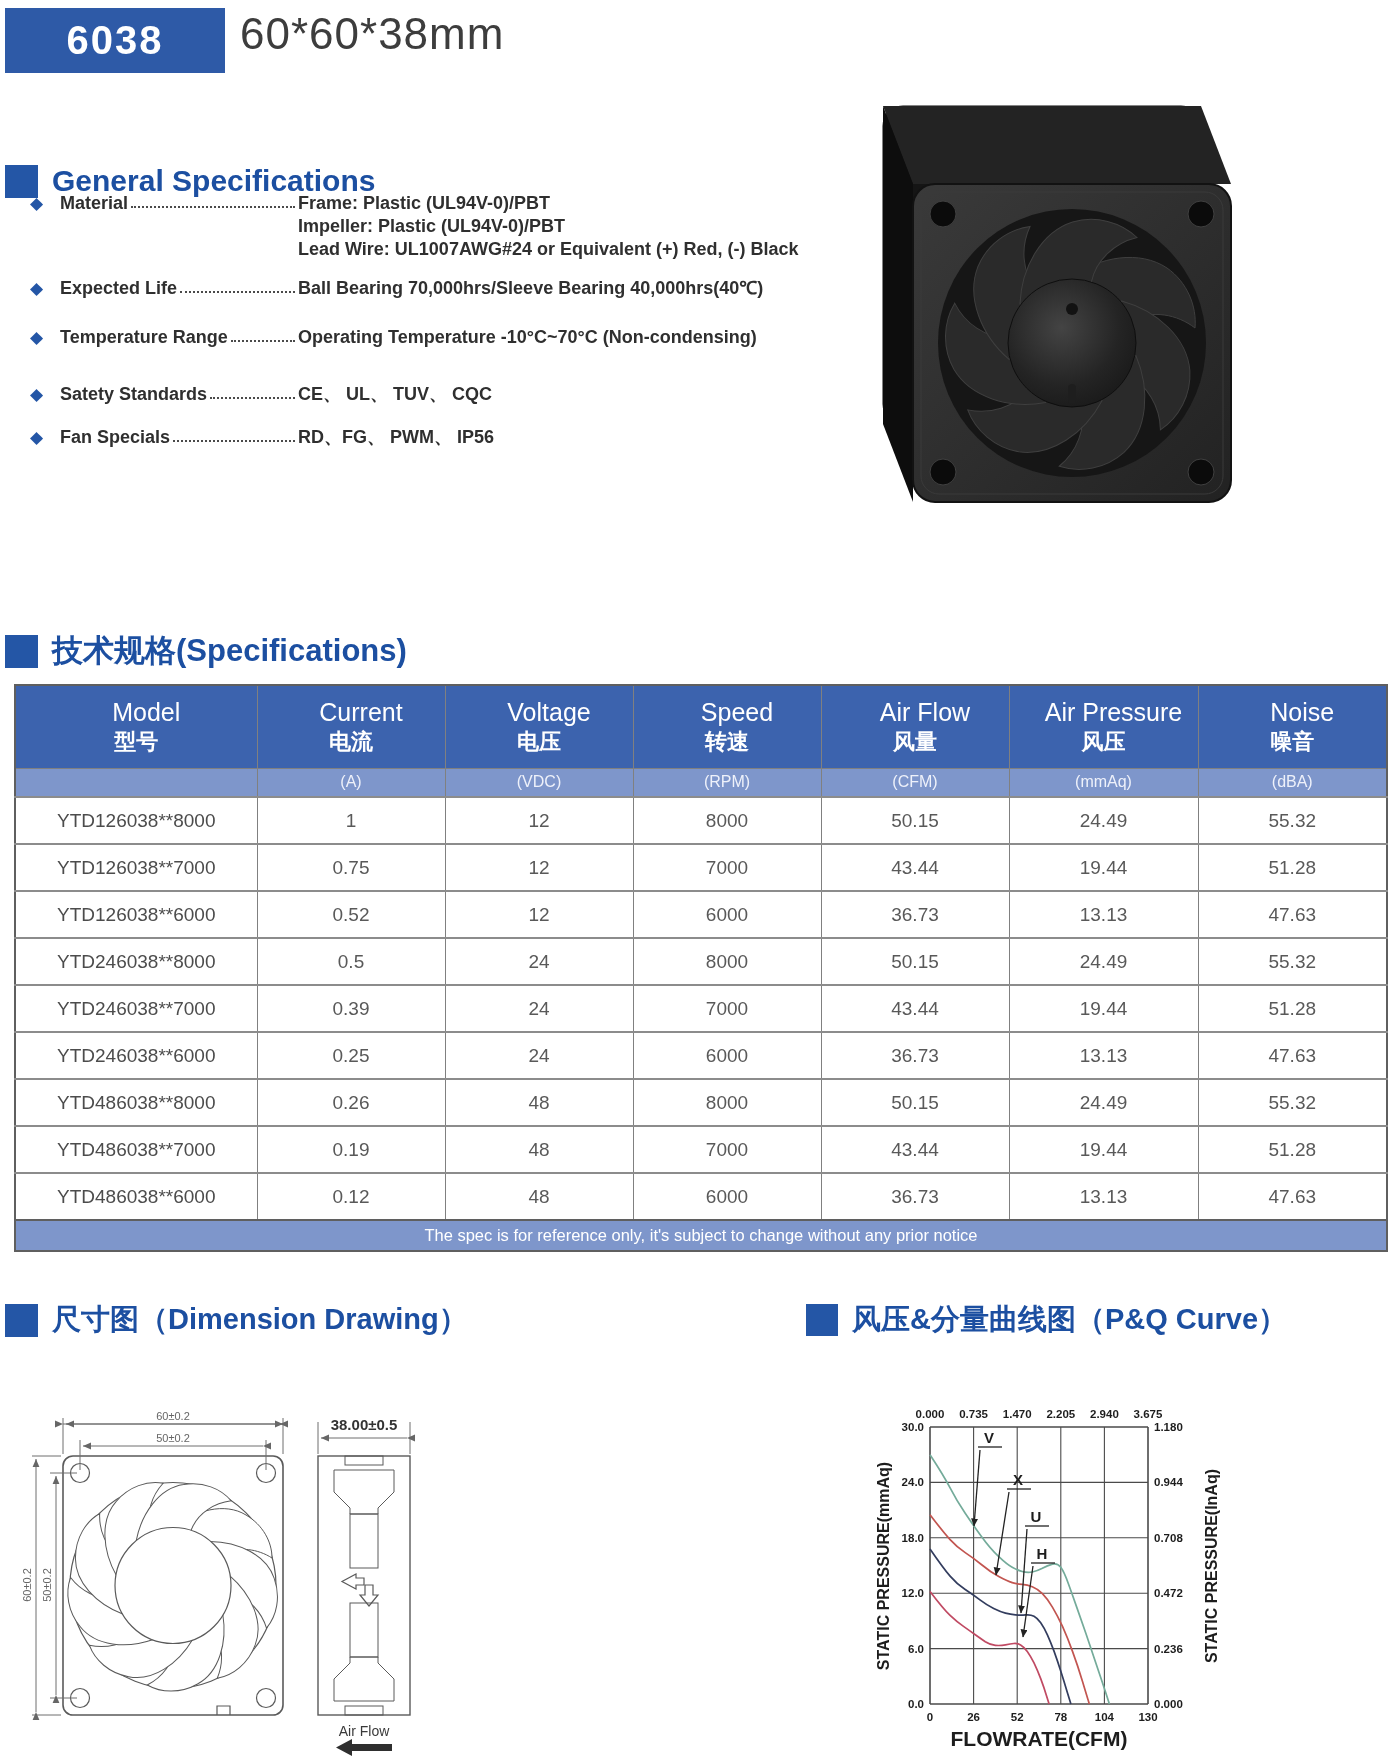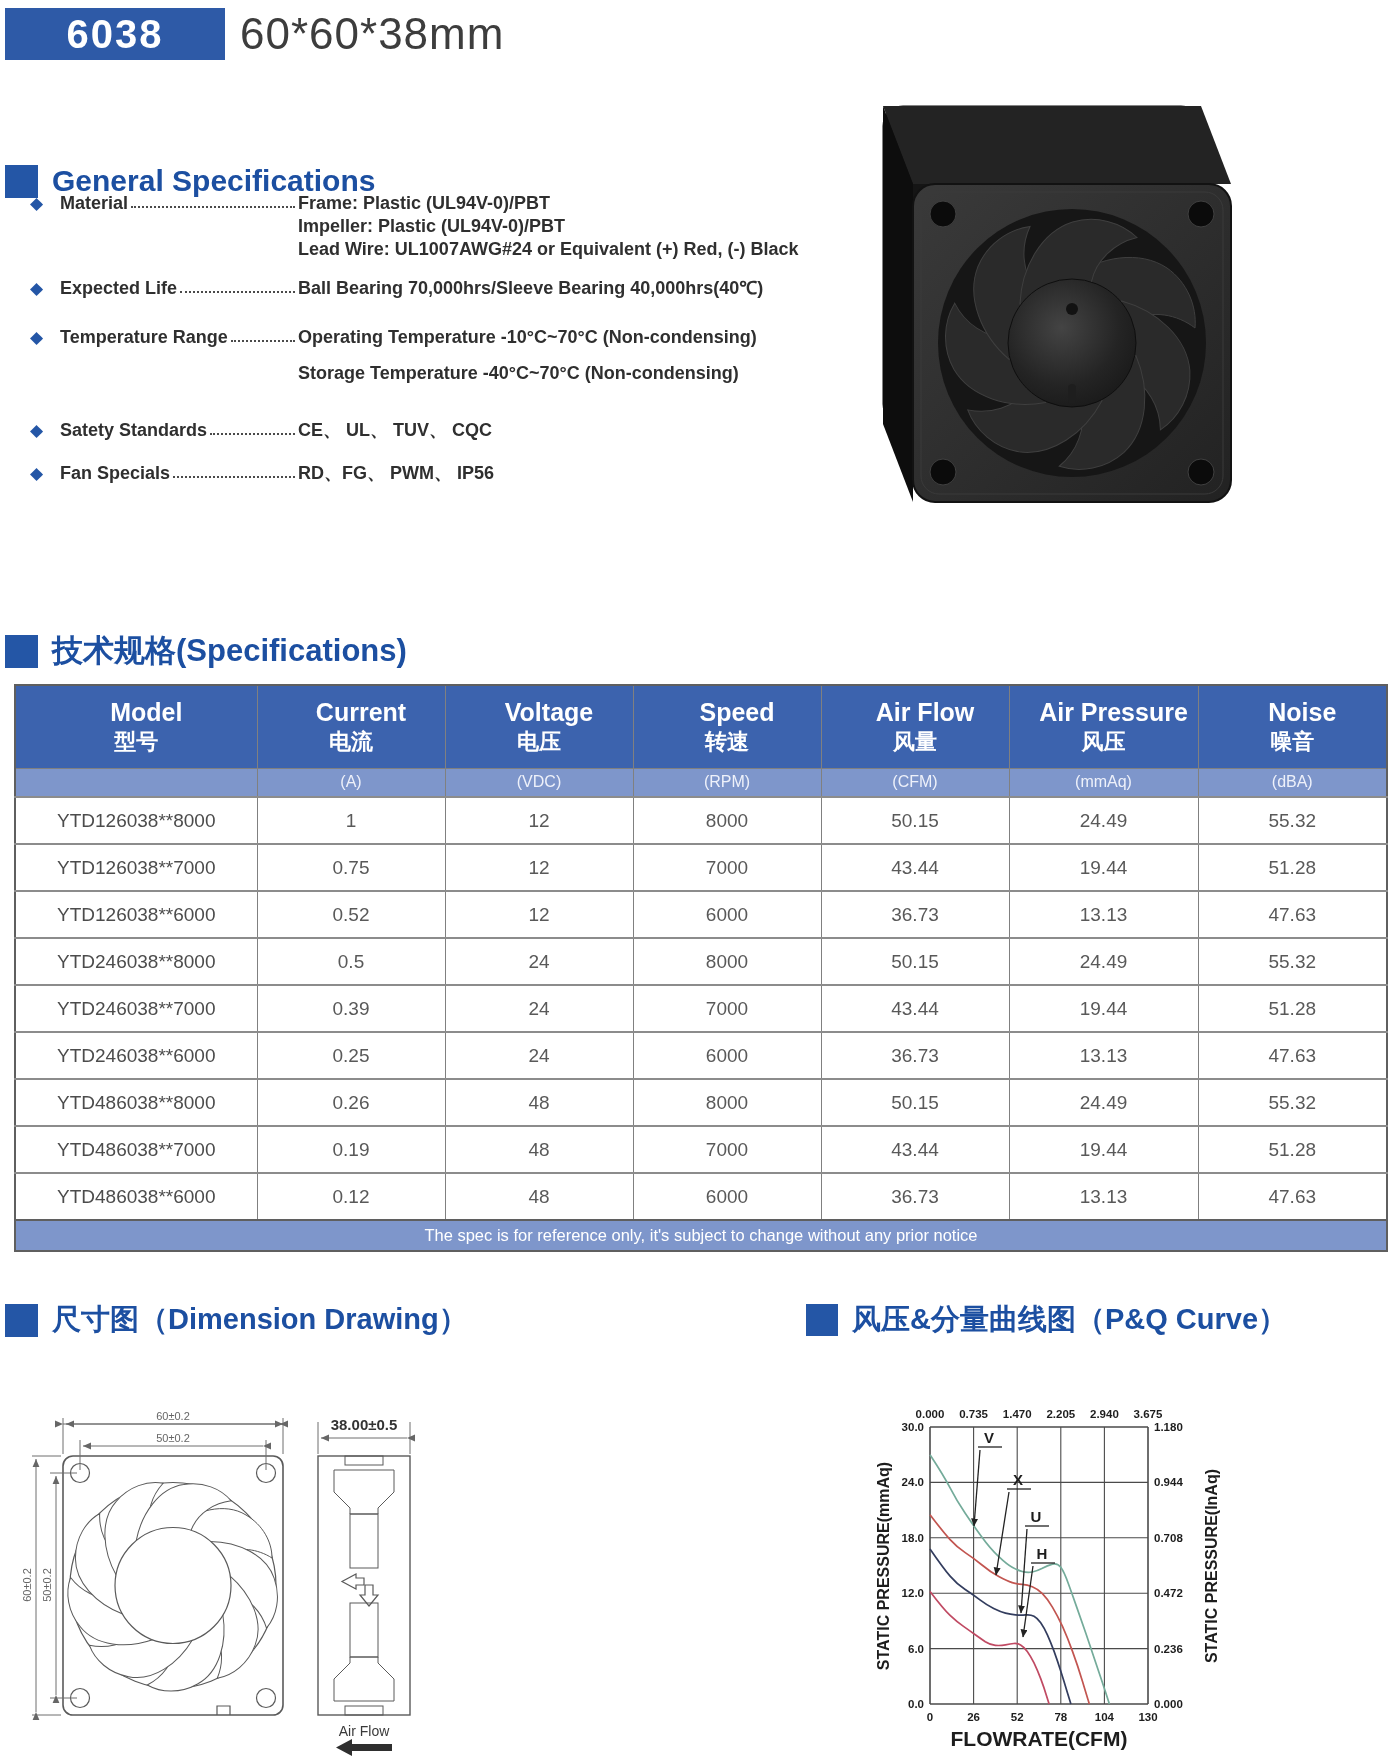--- a/index.html
+++ b/index.html
@@ -1,21 +1,21 @@
 <!DOCTYPE html>
 <html><head>
 <meta charset="utf-8">
 <style>
   * { margin:0; padding:0; box-sizing:border-box; }
   html,body { background:#ffffff; }
   body { font-family:"Liberation Sans", sans-serif; color:#333; }
   .page { position:relative; width:1400px; height:1757px; background:#fff; overflow:hidden; }
 
   
-  .model-box { position:absolute; left:5px; top:8px; width:220px; height:52px;
+  .model-box { position:absolute; left:5px; top:8px; width:220px; height:65px;
     background:#2e5aa7; color:#fff; font-size:40px; font-weight:bold;
     display:flex; align-items:center; justify-content:center; letter-spacing:2px; }
   .size-title { position:absolute; left:240px; top:8px; height:52px; line-height:52px;
     font-size:44px; font-weight:normal; color:#3d3d3d; letter-spacing:1px; }
 
   
   .sec-title { position:absolute; display:flex; align-items:center; }
   .sec-square { width:33px; height:33px; background:#2456a6; margin-right:14px; flex:0 0 auto; }
   .sec-text { font-weight:bold; color:#1c4fa1; white-space:nowrap; }
   #gs-title { left:5px; top:124px;margin-top:40px; } #gs-title .sec-text { font-size:30px; }
@@ -38,21 +38,21 @@
 
   
   #fan-photo { position:absolute; left:855px; top:88px; }
 
   
   .spec-table-wrap { position:absolute; left:14px; top:684px; width:1372px; }
   table.spec { width:100%; border-collapse:collapse; table-layout:fixed; }
   table.spec th, table.spec td { border:1px solid #808080; text-align:center; vertical-align:middle; }
   table.spec { border:2px solid #5f5f5f; }
   tr.head th { background:#3c63ae; color:#fff; height:83px; padding:0; }
-  tr.head .en { font-size:25px; font-weight:bold; line-height:30px;padding-left:20px; }
+  tr.head .en { font-size:25px; font-weight:normal; line-height:30px;padding-left:20px; }
   tr.head .zh { font-size:22px; font-weight:bold; line-height:30px; }
   tr.units td { background:#7e96cb; color:#eef1fa; height:29px; font-size:16px; }
   tr.data td { height:47px; font-size:19px; color:#595959; background:#fff; border-top:2px solid #8c8c8c; }
   tr.data td.model { color:#4c4c4c; }
   tr.foot td { background:#7e96cb; color:#ffffff; height:31px; font-size:16.5px; border-top:2px solid #5f5f5f; }
 
   
   #dim-svg { position:absolute; left:20px; top:1388px; }
   #pq-svg { position:absolute; left:770px; top:1386px; }
   svg text { font-family:"Liberation Sans", sans-serif; }
@@ -96,21 +96,20 @@
         </div>
       </div>
       <div class="spec-row mt26">
         <span class="diamond">◆</span>
         <div class="spec-left">
           <span class="spec-label">Temperature Range</span>
           <span class="spec-leader"></span>
         </div>
         <div class="spec-values gap13">
           <div>Operating Temperature -10°C~70°C (Non-condensing)</div>
-          <div>Storage Temperature -40°C~70°C (Non-condensing)</div>
         </div>
       </div>
       <div class="spec-row mt34">
         <span class="diamond">◆</span>
         <div class="spec-left">
           <span class="spec-label">Satety Standards</span>
           <span class="spec-leader"></span>
         </div>
         <div class="spec-values">
           <div>CE、 UL、 TUV、 CQC</div>

